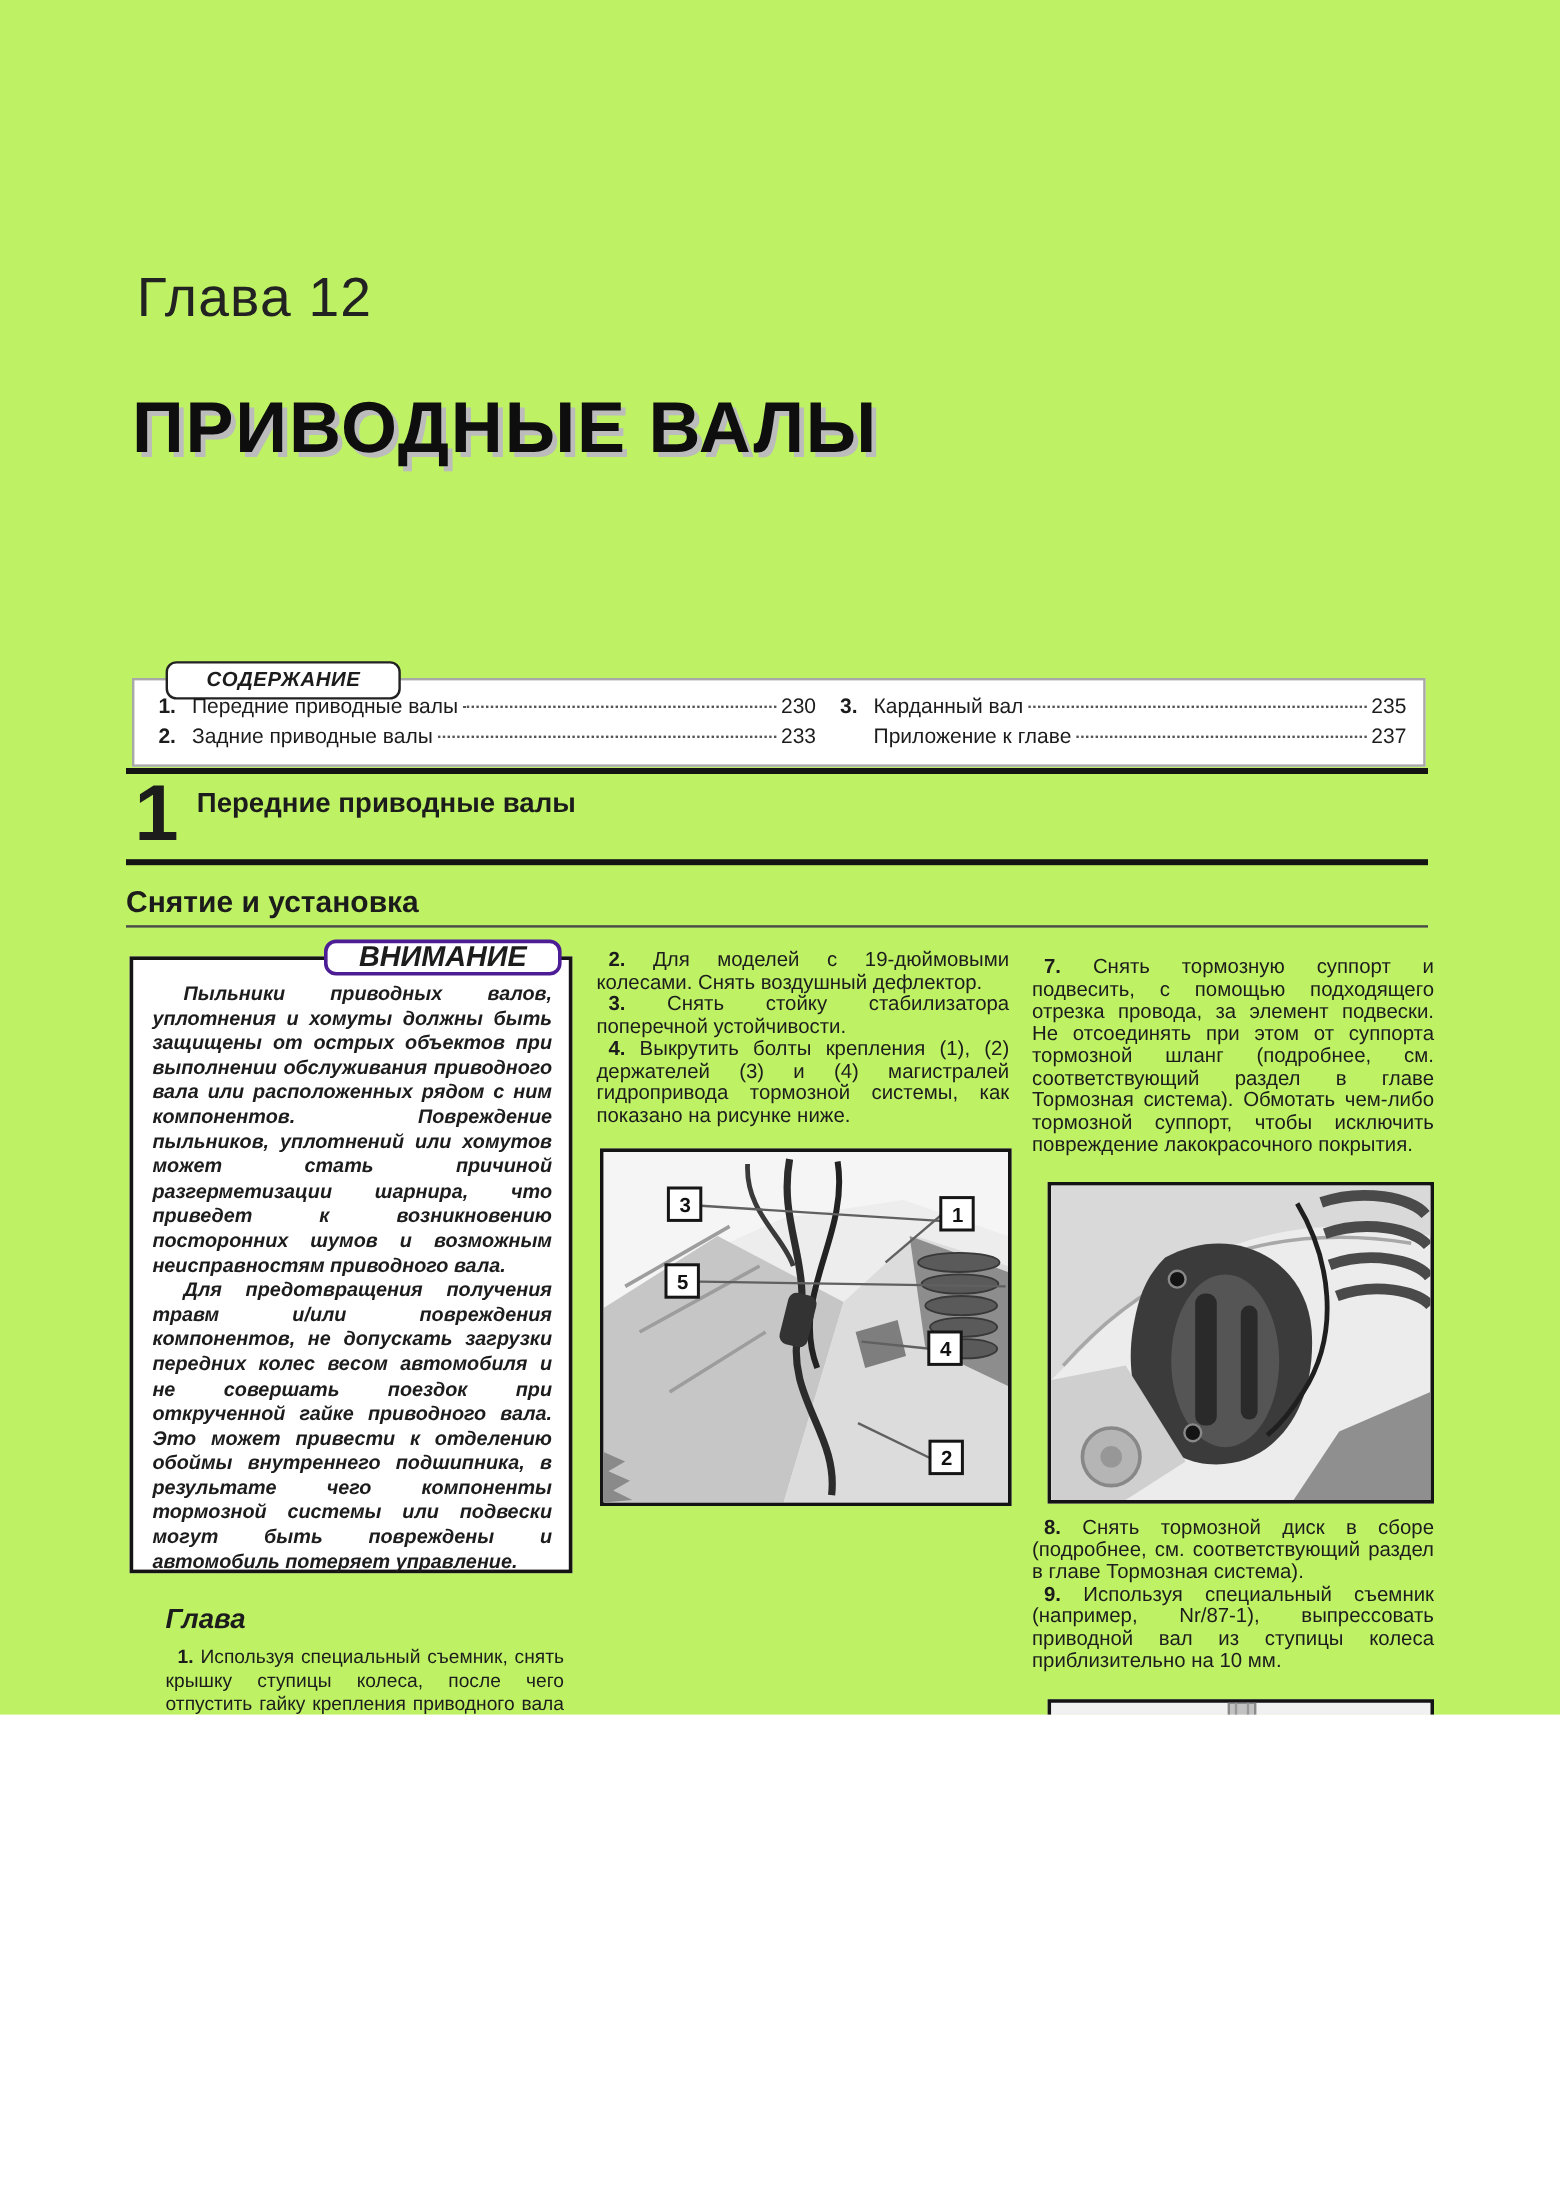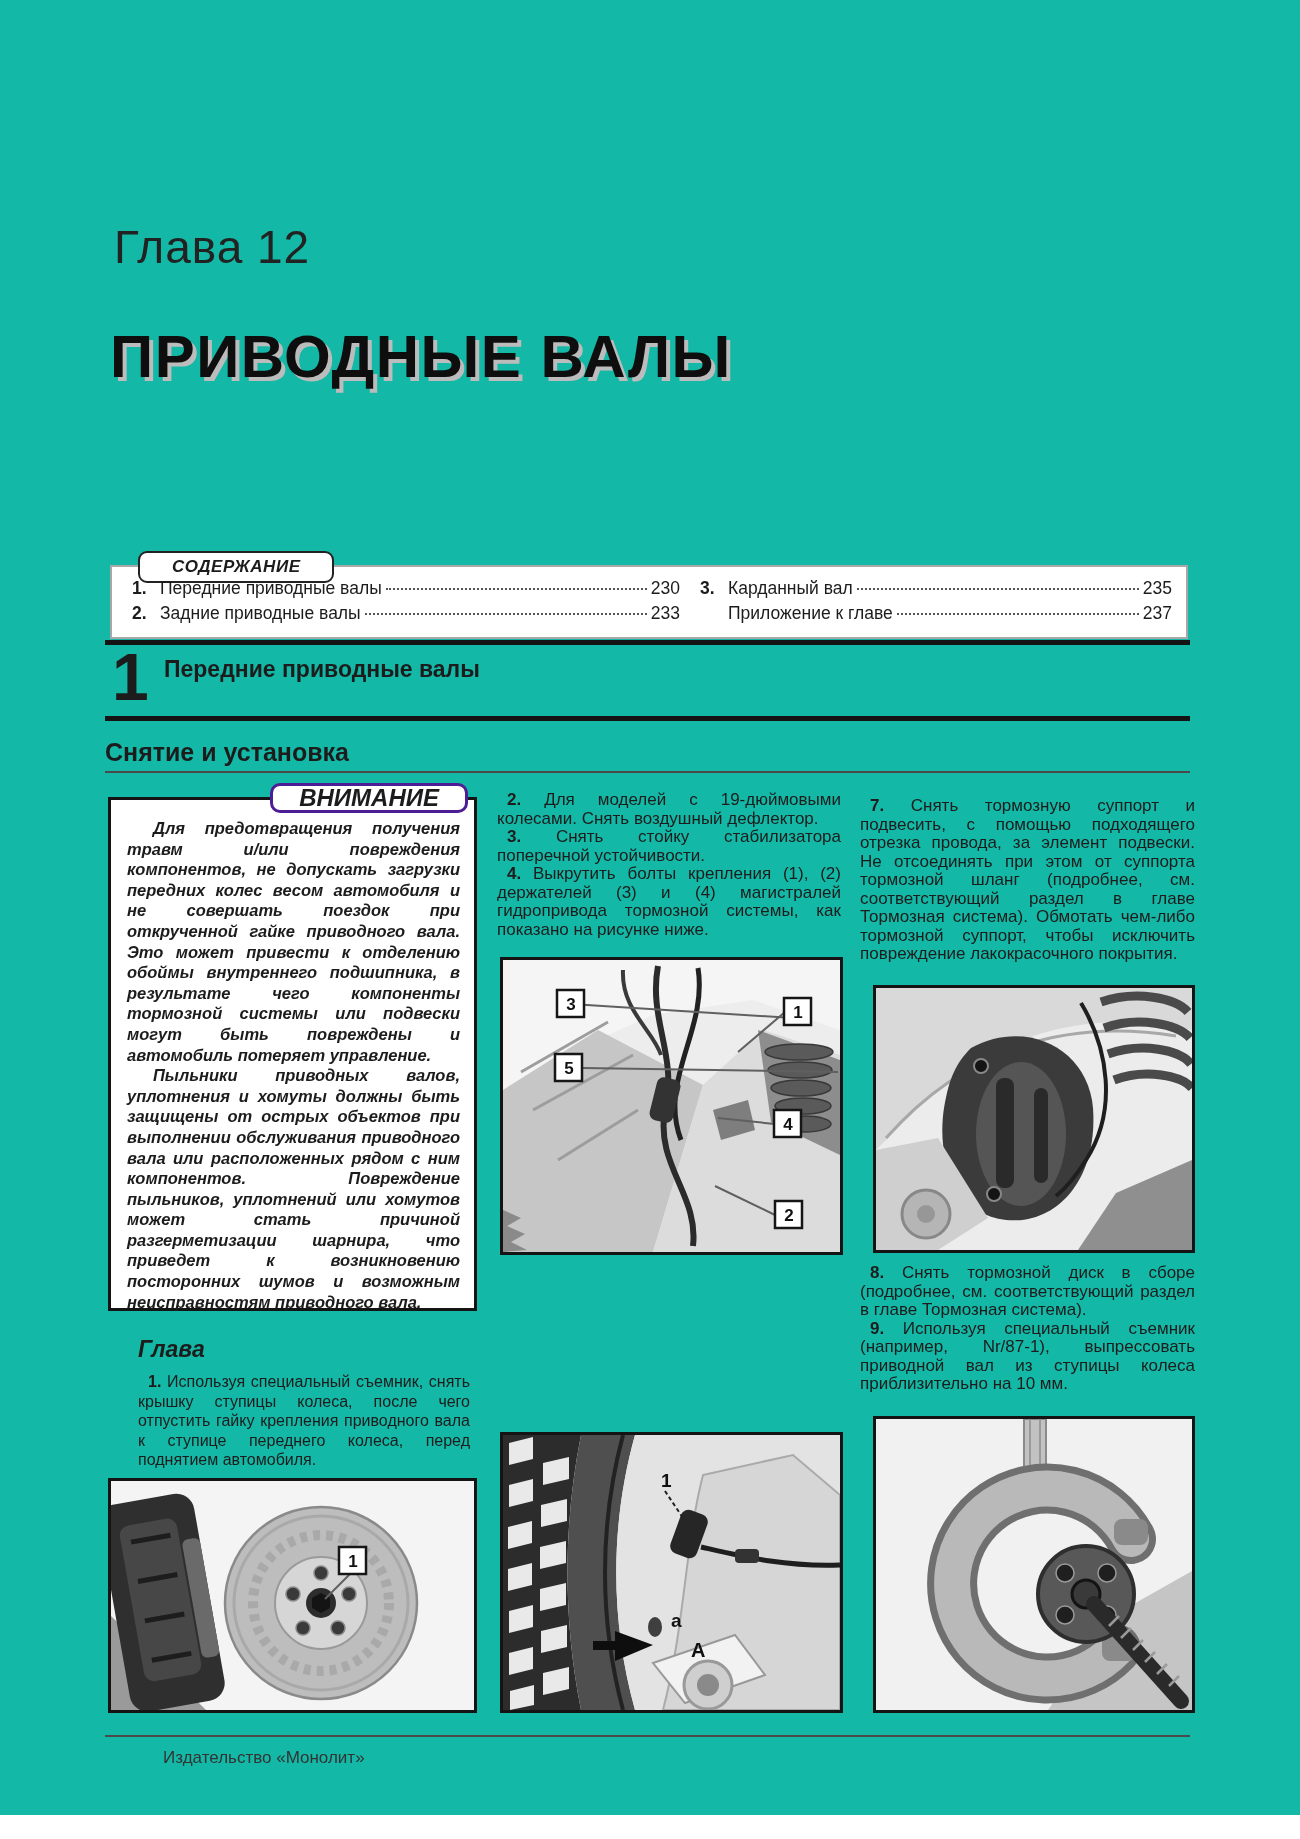--- a/index.html
+++ b/index.html
@@ -1,17 +1,17 @@
 <!DOCTYPE html>
 <html><head>
 <meta charset="utf-8">
 <style>
   html,body{margin:0;padding:0;background:#ffffff;}
   .page{
-    position:relative;width:1300px;height:1815px;background:#14b8a6;
+    position:relative;width:1300px;height:1429px;background:#bef264;
     font-family:"Liberation Sans",sans-serif;color:#1c1c1c;overflow:hidden;
   }
   .abs{position:absolute;}
   
   .chapter{left:114px;top:220px;font-size:46px;font-weight:400;letter-spacing:1px;color:#222;}
   .big-title{left:110px;top:322px;font-size:60px;font-weight:900;letter-spacing:1.5px;color:#0e0e0e;
              text-shadow:4px 4px 0 #bcbcbc;}
   
   .toc{left:110px;top:519px;width:1078px;height:74px;border:2px solid #a8a8a8;background:#fff;box-sizing:border-box;margin-top:46px;}
   .toc-tab{position:absolute;left:26px;top:-16px;height:24px;line-height:24px;padding:2px 32px;
@@ -105,22 +105,22 @@
   <div class="abs section-num">1</div>
   <div class="abs section-title">Передние приводные валы</div>
   <div class="abs rule" style="left:105px;top:716px;width:1085px;height:5px;"></div>
 
   <div class="abs subsection">Снятие и установка</div>
   <div class="abs rule-thin" style="position:absolute;left:105px;top:771px;width:1085px;height:2px;"></div>
 
   <div class="abs warnbox">
     <div class="warn-tab">ВНИМАНИЕ</div>
     <div class="warn-text">
+      <p>Пыльники приводных валов, уплотнения и хомуты должны быть защищены от острых объектов при выполнении обслуживания приводного вала или расположенных рядом с ним компонентов. Повреждение пыльников, уплотнений или хомутов может стать причиной разгерметизации шарнира, что приведет к возникновению посторонних шумов и возможным неисправностям приводного вала.</p>
       <p>Для предотвращения получения травм и/или повреждения компонентов, не допускать загрузки передних колес весом автомобиля и не совершать поездок при открученной гайке приводного вала. Это может привести к отделению обоймы внутреннего подшипника, в результате чего компоненты тормозной системы или подвески могут быть повреждены и автомобиль потеряет управление.</p>
-      <p>Пыльники приводных валов, уплотнения и хомуты должны быть защищены от острых объектов при выполнении обслуживания приводного вала или расположенных рядом с ним компонентов. Повреждение пыльников, уплотнений или хомутов может стать причиной разгерметизации шарнира, что приведет к возникновению посторонних шумов и возможным неисправностям приводного вала.</p>
     </div>
   </div>
 
   <div class="abs h-snyatie">Глава</div>
 
   <div class="abs steps" id="col1-steps">
     <p><span class="sn">1.</span> <span>Используя специальный съемник, снять крышку ступицы колеса, после чего отпустить гайку крепления приводного вала к ступице переднего колеса, перед поднятием автомобиля.</span></p>
   </div>
 
   <div class="abs steps" id="col2-steps-a">

